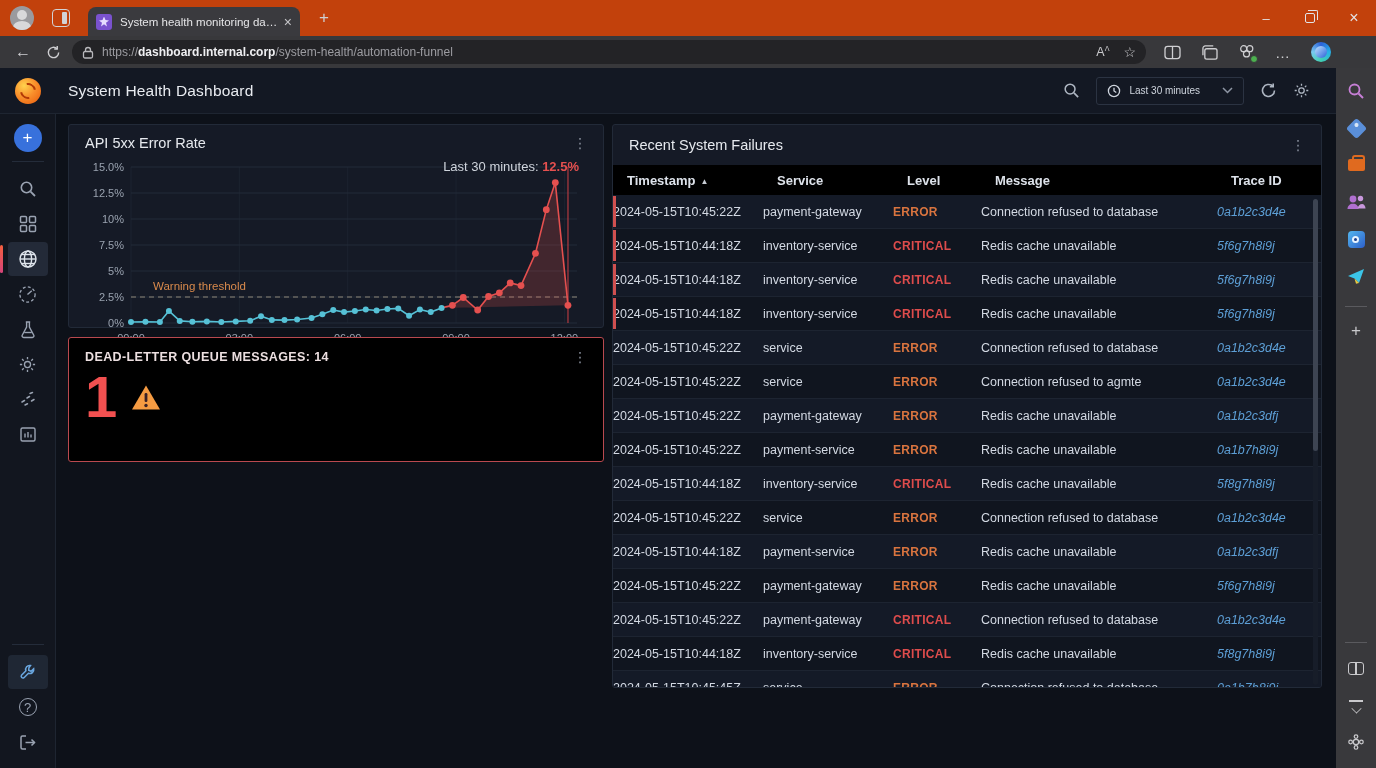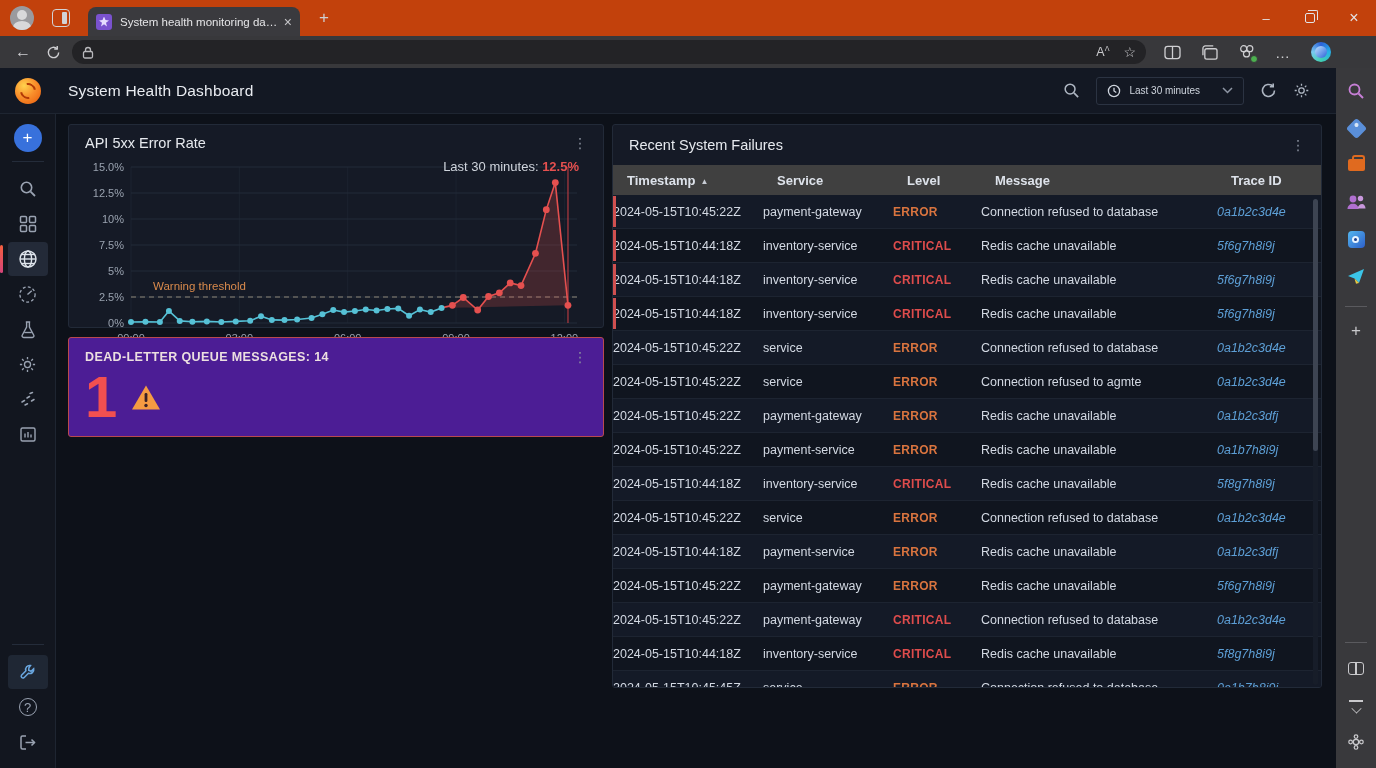--- a/index.html
+++ b/index.html
@@ -104,31 +104,31 @@
   
   .p-chart { height:204px; padding:10px 16px 8px; position:relative; }
   .p-head { display:flex; align-items:center; }
   .p-title { font-size:14.5px; color:#e6e9ee; }
   .kebab { margin-left:auto; color:#8a919e; font-size:14px; letter-spacing:0; line-height:1; }
   .legend-row { display:flex; align-items:center; gap:7px; margin-top:2px; }
   .legend-swatch { width:15px; height:4px; border-radius:2px; background:#d9714f; }
   .legend-label { font-size:11.5px; color:#c2c8d2; }
 
   
-  .p-dlq { height:100px; background:#4c1d95; border:1px solid #b9494f; padding:12px 16px; position:relative; }
+  .p-dlq { height:125px; background:#000000; border:1px solid #b9494f; padding:12px 16px; position:relative; }
   .dlq-title { font-size:12.5px; font-weight:bold; color:#ecdfe0; letter-spacing:.4px; }
   .dlq-value-row { display:flex; align-items:center; gap:14px; margin-top:4px; }
   .dlq-value { font-size:58px; font-weight:bold; color:#f25050; line-height:1; }
 
   
   .p-table { height:564px; position:relative; overflow:hidden; }
   .t-title-row { height:40px; display:flex; align-items:center; padding:0 16px; }
   .t-title { font-size:14.5px; color:#e6e9ee; }
   .t-head { height:30px; display:grid; grid-template-columns:150px 130px 88px 236px 1fr;
-    align-items:center; background:#404040; padding:0 14px; font-size:13px; font-weight:bold; color:#dde2ea; }
+    align-items:center; background:#000000; padding:0 14px; font-size:13px; font-weight:bold; color:#dde2ea; }
   .sort-tri { font-size:8px; color:#c7ccd4; margin-left:5px; vertical-align:1px; }
   .t-rows { position:relative; }
   .t-row { height:34px; display:grid; grid-template-columns:150px 130px 88px 236px 1fr; align-items:center;
     padding:0 0; font-size:12.5px; color:#d3d9e3; border-bottom:1px solid #1d2431; position:relative; }
   .t-row:nth-child(odd) { background:#141a27; }
   .t-row:nth-child(even) { background:#10151f; }
   .t-row.bar::before { content:""; position:absolute; left:0; top:1px; bottom:1px; width:3px; background:#d05050; }
   .lv { font-weight:bold; font-size:12px; letter-spacing:.3px; }
   .lv.error { color:#d9743f; }
   .lv.critical { color:#de4c4c; }
@@ -167,20 +167,21 @@
       <svg class="ic" width="15" height="15" viewBox="0 0 16 16" style="margin:0 auto;">
           <path d="M13.5 8a5.5 5.5 0 1 1-1.7-4" fill="none" stroke="#cfcfd2" stroke-width="1.5"></path>
           <path d="M12 1v3.2h-3.2" fill="none" stroke="#cfcfd2" stroke-width="1.5"></path>
         </svg>
     </div>
     <div class="addr">
       <svg class="ic" width="12" height="13" viewBox="0 0 12 13">
           <rect x="1.5" y="5.5" width="9" height="6.5" rx="1.5" fill="none" stroke="#b9b9bd" stroke-width="1.3"></rect>
           <path d="M3.5 5.5V4a2.5 2.5 0 0 1 5 0v1.5" fill="none" stroke="#b9b9bd" stroke-width="1.3"></path>
         </svg>
+      <span class="url"><span>https://</span><span class="host">dashboard.internal.corp</span><span>/system-health/automation-funnel</span></span>
       <span class="addr-right">
         <span class="aA">A<sup>ᐱ</sup></span>
         <span class="star-g">☆</span>
       </span>
     </div>
     <div class="after-addr">
       <svg class="ic" width="17" height="15" viewBox="0 0 18 16">
           <rect x="1" y="1.5" width="16" height="13" rx="3" fill="none" stroke="#cfcfd2" stroke-width="1.4"></rect>
           <line x1="9" y1="1.5" x2="9" y2="14.5" stroke="#cfcfd2" stroke-width="1.4"></line>
         </svg>

